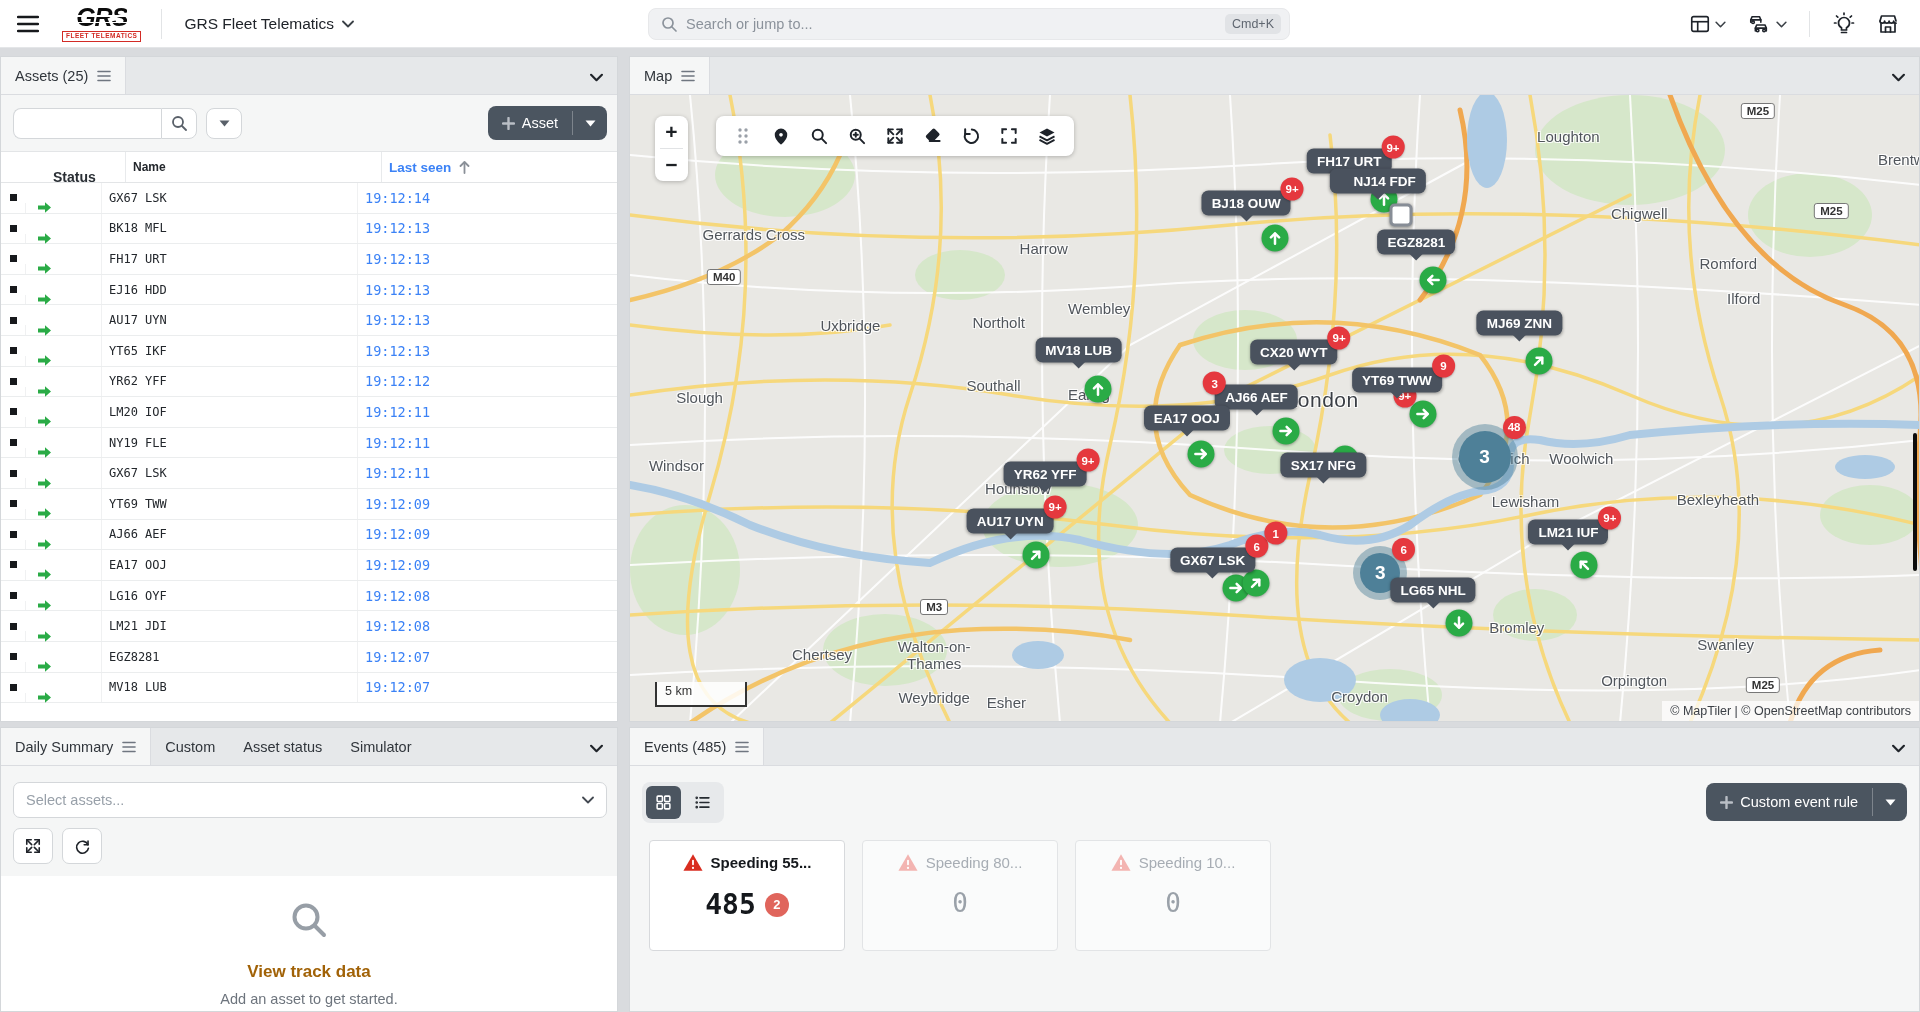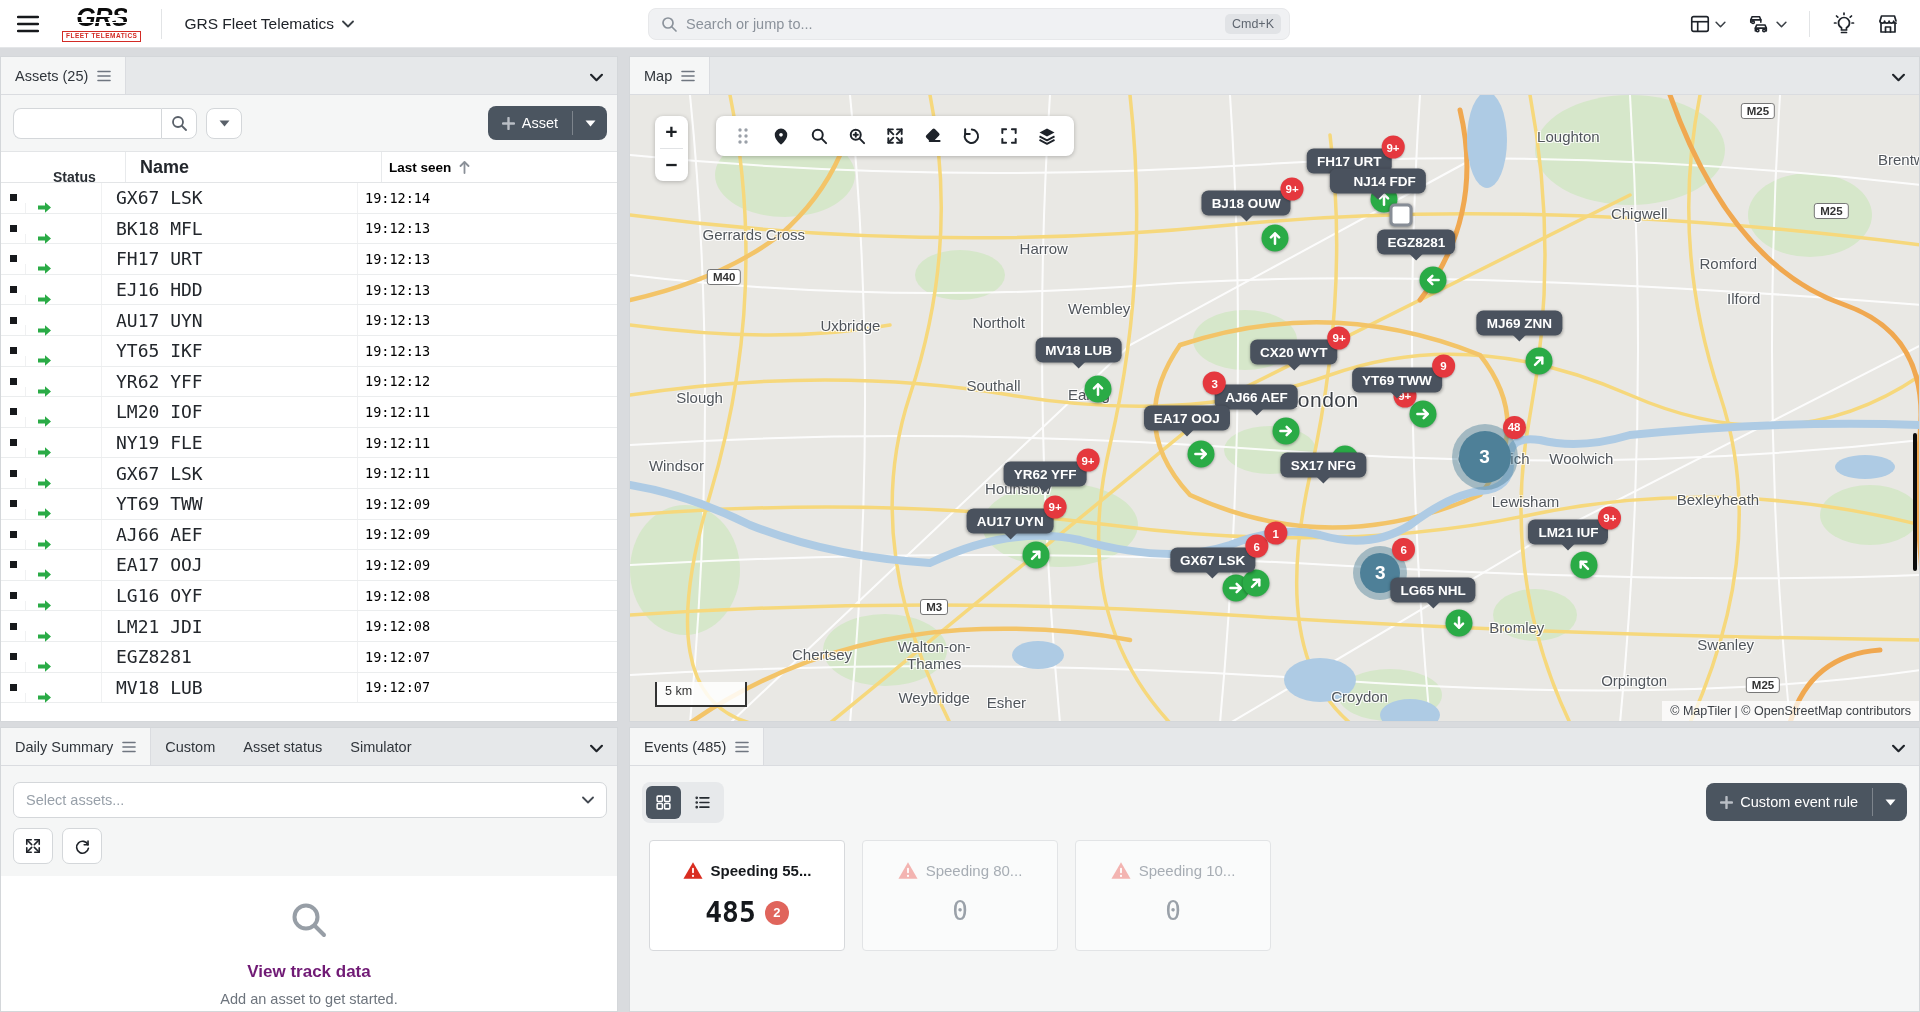--- a/index.html
+++ b/index.html
@@ -54,42 +54,42 @@
   .dark-split .chev { width:34px; display:flex; align-items:center; justify-content:center; }
 
   .atable-head { position:absolute; left:0; top:94px; right:0; height:32px; background:#fff;
     border-top:1px solid #e3e5e7; border-bottom:1px solid #e3e5e7; display:flex; align-items:center;
     font-size:14px; font-weight:700; color:#2a2f35; }
   .atable-body { position:absolute; left:0; top:126px; right:0; bottom:0; background:#fff; overflow:hidden; }
   .arow { display:flex; align-items:center; height:30.6px; border-bottom:1px solid #ebedee; cursor:pointer; }
   .c0 { width:24px; display:flex; align-items:center; justify-content:center; }
   .c0 .sq { width:7px; height:7px; background:#17191c; }
   .c1 { width:76px; display:flex; align-items:center; padding-left:11px; border-left:1px solid #f0f1f2; align-self:stretch;margin-top:20px; }
-  .c2 { width:256px; padding-left:14px; border-left:1px solid #f0f1f2; align-self:stretch; display:flex; align-items:center;
-    font-family:"DejaVu Sans Mono", monospace; font-size:18px; color:#23272c; }
+  .c2 { width:256px; padding-left:7px; border-left:1px solid #f0f1f2; align-self:stretch; display:flex; align-items:center;
+    font-family:"DejaVu Sans Mono", monospace; font-size:12px; color:#23272c; }
   .c3 { flex:1; padding-left:7px; border-left:1px solid #f0f1f2; align-self:stretch; display:flex; align-items:center;
-    font-family:"DejaVu Sans Mono", monospace; font-size:13.5px; color:#000000; }
+    font-family:"DejaVu Sans Mono", monospace; font-size:13.5px; color:#3b82f6; }
   .atable-head .c1 { border-left:none; font-family:"Liberation Sans",sans-serif; padding-left:28px; width:100px;}
   .atable-head .c2, .atable-head .c3 { font-family:"Liberation Sans",sans-serif; border-left:1px solid #e8eaec; }
   .sort-ic { margin-left:8px; color:#8a9098; }
 
   
   .sum-controls { position:absolute; left:0; top:38px; right:0; height:110px; padding:16px 12px 0 12px; }
   .sel { width:594px; height:36px; background:#fff; border:1px solid #d4d7da; border-radius:7px;
     display:flex; align-items:center; padding:0 12px; color:#98a0a9; font-size:14.5px; cursor:pointer; }
   .sel .chev { margin-left:auto; color:#444a52; }
   .daterow { display:flex; margin-top:10px; gap:9px; }
   .date-input { width:478px; height:36px; background:#fff; border:1px solid #d4d7da; border-radius:7px;
     display:flex; align-items:center; gap:10px; padding:0 11px; font-size:14.5px; color:#23272c; cursor:pointer; }
   .iconbtn { width:40px; height:36px; background:#fff; border:1px solid #d4d7da; border-radius:7px;
     display:flex; align-items:center; justify-content:center; cursor:pointer; }
   .sum-empty { position:absolute; left:0; top:148px; right:0; bottom:0; background:#fff;
     display:flex; flex-direction:column; align-items:center; padding-top:24px; }
   .sum-empty .big-ic { color:#979ea6; }
-  .sum-empty .t1 { font-size:17px; font-weight:700; color:#701a75; margin-top:22px; }
+  .sum-empty .t1 { font-size:17px; font-weight:700; color:#a16207; margin-top:22px; }
   .sum-empty .t2 { font-size:14.5px; color:#6d747d; margin-top:9px; }
 
   
   .map { position:absolute; left:0; top:38px; right:0; bottom:0; background:#e9e8e4; overflow:hidden; cursor:grab; }
   .map svg.base { position:absolute; left:0; top:0; }
   .place { position:absolute; transform:translate(-50%,-50%); font-size:15px; color:#50555b; white-space:pre; text-align:center;
     text-shadow:-1px -1px 0 rgba(255,255,255,.85), 1px -1px 0 rgba(255,255,255,.85), -1px 1px 0 rgba(255,255,255,.85), 1px 1px 0 rgba(255,255,255,.85); pointer-events:none; }
   .place.big { font-size:21px; color:#3a3e44; letter-spacing:.5px; }
   .roadbadge { position:absolute; transform:translate(-50%,-50%); background:#fff; border:1px solid #777;
     border-radius:3px; font-size:11.5px; font-weight:700; color:#333; padding:1px 5px; pointer-events:none; }
@@ -123,21 +123,21 @@
   .cluster .inner { border-radius:50%; display:flex; align-items:center; justify-content:center;
     color:#fff; font-weight:700; font-size:19px; }
 
   
   .ev-toolbar { position:absolute; left:12px; top:52px; right:12px; height:44px; display:flex; align-items:center; }
   .viewtoggle { background:#e7e9eb; border-radius:8px; padding:4px; display:flex; gap:4px; }
   .vt-btn { width:35px; height:33px; border-radius:6px; display:flex; align-items:center; justify-content:center; cursor:pointer; color:#262b31; }
   .vt-btn.active { background:#4b5560; color:#fff; }
   .ev-cards { position:absolute; left:19px; top:112px; display:flex; gap:17px; }
   .ev-card { width:196px; height:111px; background:#fff; border:1px solid #d7d9dc; border-radius:4px;
-    display:flex; flex-direction:column; align-items:center; padding-top:20px; cursor:pointer; }
+    display:flex; flex-direction:column; align-items:center; padding-top:12px; cursor:pointer; }
   .ev-card .hd { display:flex; align-items:center; gap:8px; font-size:15px; font-weight:700; color:#15181c; }
   .ev-card .val { display:flex; align-items:center; gap:9px; margin-top:16px;
     font-family:"DejaVu Sans Mono", monospace; font-size:28px; font-weight:700; color:#15181c; }
   .ev-card .vbadge { width:24px; height:24px; border-radius:50%; background:#e0655c; color:#fff; font-size:13px;
     font-weight:700; font-family:"Liberation Sans",sans-serif; display:flex; align-items:center; justify-content:center; }
   .ev-card.muted { background:#fafbfb; border-color:#e2e4e6; }
   .ev-card.muted .hd { color:#a7adb4; font-weight:400; }
   .ev-card.muted .val { color:#9aa1a9; font-weight:400; font-size:26px; }
   svg { display:block; }
 </style>

